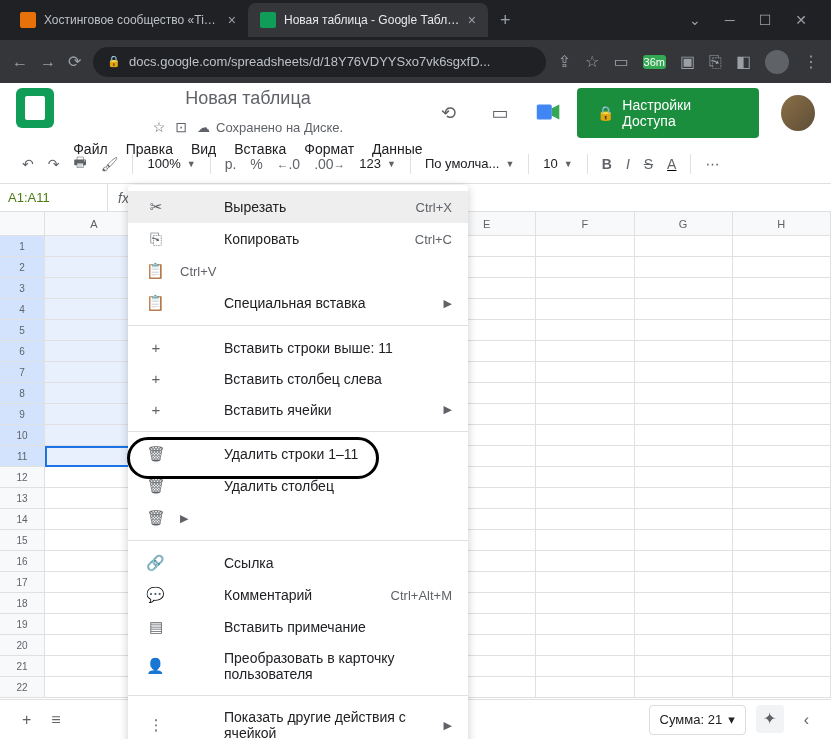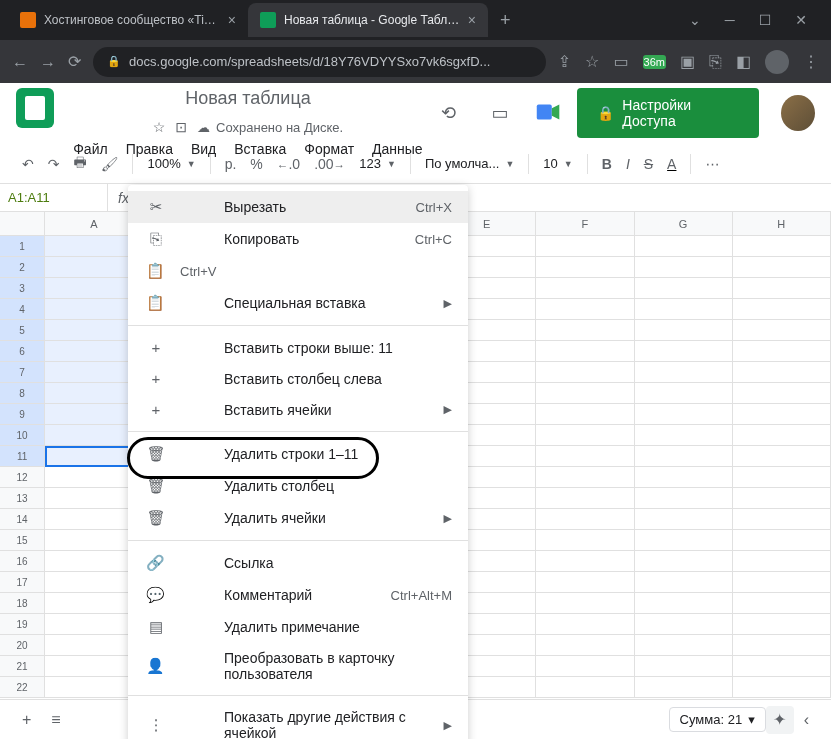--- a/index.html
+++ b/index.html
@@ -76,21 +76,21 @@
     .ctx-shortcut { color: #5f6368; font-size: 13px; }
     .ctx-arrow { color: #5f6368; font-size: 11px; }
     .ctx-sep { height: 1px; background: #e0e0e0; margin: 6px 0; }
     
     
     .highlight-oval { position: absolute; left: 127px; top: 437px; width: 252px; height: 42px; border: 3px solid #000; border-radius: 22px; z-index: 101; pointer-events: none; }
     
     
     .bottom-bar { position: absolute; bottom: 0; left: 0; right: 0; height: 40px; border-top: 1px solid #e0e0e0; display: flex; align-items: center; padding: 0 12px; background: #fff; }
     .bb-btn { padding: 6px 10px; color: #5f6368; cursor: pointer; font-size: 16px; }
-    .bb-right { margin-left: auto; display: flex; align-items: center; }
+    .bb-right { margin-left: auto; display: flex; gap: 10px; }
     .sum-box { border: 1px solid #dadce0; border-radius: 4px; padding: 4px 10px; font-size: 13px; color: #202124; display: flex; align-items: center; gap: 6px; }
     .explore { width: 28px; height: 28px; background: #f1f3f4; border-radius: 4px; display: flex; align-items: center; justify-content: center; color: #5f6368; }
   </style>
 </head>
 <body>
 
 <div class="browser-chrome">
   <div class="tab-bar">
     <div class="tab">
       <div class="tab-favicon red"></div>
@@ -527,36 +527,35 @@
   <div class="ctx-item">
     <span class="ctx-icon">🗑</span>
     <span class="ctx-label">Удалить строки 1–11</span>
   </div>
   <div class="ctx-item">
     <span class="ctx-icon">🗑</span>
     <span class="ctx-label">Удалить столбец</span>
   </div>
   <div class="ctx-item">
     <span class="ctx-icon">🗑</span>
-    <span class="ctx-label">Удалить ячейки</span>
     <span class="ctx-arrow">▶</span>
   </div>
   <div class="ctx-sep"></div>
   <div class="ctx-item">
     <span class="ctx-icon">🔗</span>
     <span class="ctx-label">Ссылка</span>
   </div>
   <div class="ctx-item">
     <span class="ctx-icon">💬</span>
     <span class="ctx-label">Комментарий</span>
     <span class="ctx-shortcut">Ctrl+Alt+M</span>
   </div>
   <div class="ctx-item">
     <span class="ctx-icon">▤</span>
-    <span class="ctx-label">Удалить примечание</span>
+    <span class="ctx-label">Вставить примечание</span>
   </div>
   <div class="ctx-item">
     <span class="ctx-icon">👤</span>
     <span class="ctx-label">Преобразовать в карточку пользователя</span>
   </div>
   <div class="ctx-sep"></div>
   <div class="ctx-item">
     <span class="ctx-icon">⋮</span>
     <span class="ctx-label">Показать другие действия с ячейкой</span>
     <span class="ctx-arrow">▶</span>

